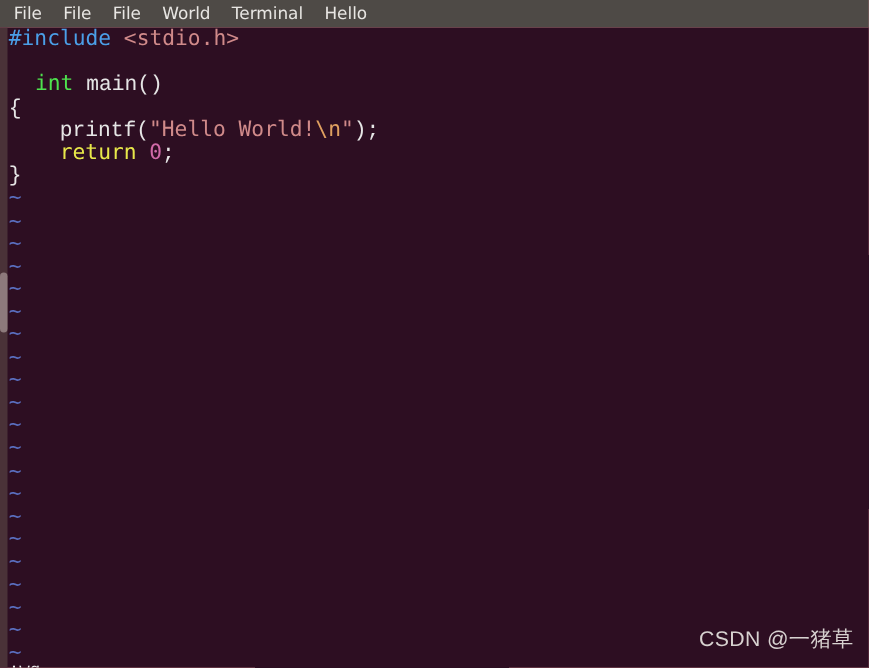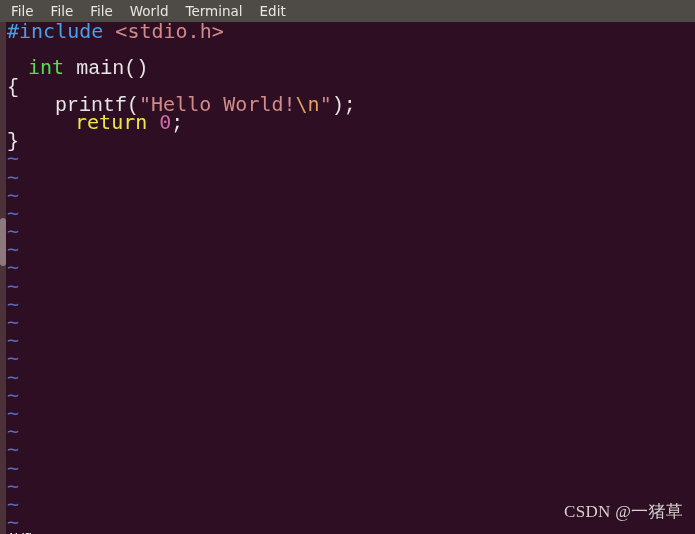--- a/index.html
+++ b/index.html
@@ -71,76 +71,76 @@
     border-radius: 3px;
   }
 
   
   #code {
     position: absolute;
     top: 0;
     left: 7px;
     width: 616px;
     font-family: "DejaVu Sans Mono", monospace;
-    font-size: 20px;
+    font-size: 17px;
     line-height: 18.2px;
     white-space: pre;
   }
   .line {
     height: 18.2px;
     white-space: pre;
   }
 
   
   .c-pre     { color: #4b9fe8; }   
   .c-header  { color: #d08a8a; }   
   .c-type    { color: #4ee24e; margin-left: 21px; }   
   .c-plain   { color: #e6e6e6; font-family: Liberation Mono, monospace; }   
   .c-string  { color: #d08a8a; }   
   .c-escape  { color: #e0a060; }   
-  .c-keyword { color: #e8e84a; margin-left: 20px; }   
+  .c-keyword { color: #e8e84a; }   
   .c-number  { color: #d06aa8; }   
   .c-tilde   { color: #5a6fc0; }   
 
   
   #statusline {
     position: absolute;
     left: 7px;
     top: 506px;
     font-family: Liberation Mono, monospace;
     font-size: 14px;
     line-height: 18.2px;
     color: #f2f2f2;
     white-space: pre;
   }
 
   
   #watermark {
     position: absolute;
     right: 12px;
     top: 478px;
-    font-family: Liberation Serif, serif;
+    font-family: Liberation Sans, sans-serif;
     font-size: 17px;
     color: #d7d2d0;
     white-space: nowrap;
     letter-spacing: 0.3px;
   }
 </style>
 </head>
 <body>
 
 <div id="app">
 
   <div id="menubar">
       <div class="menu-item">File</div>
       <div class="menu-item">File</div>
       <div class="menu-item">File</div>
       <div class="menu-item">World</div>
       <div class="menu-item">Terminal</div>
-      <div class="menu-item">Edit</div>
+      <div class="menu-item">Hello</div>
     </div>
 
   <div id="terminal">
     <div id="scrollbar-trough">
       <div id="scrollbar-thumb"></div>
     </div>
 
     <div id="code"><div class="line"><span class="c-pre">#include</span><span class="c-plain"> </span><span class="c-header">&lt;stdio.h&gt;</span></div><div class="line">&nbsp;</div><div class="line"><span class="c-type">int</span><span class="c-plain"> main()</span></div><div class="line"><span class="c-plain">{</span></div><div class="line"><span class="c-plain">    printf(</span><span class="c-string">"Hello World!</span><span class="c-escape">\n</span><span class="c-string">"</span><span class="c-plain">);</span></div><div class="line"><span class="c-plain">    </span><span class="c-keyword">return</span><span class="c-plain"> </span><span class="c-number">0</span><span class="c-plain">;</span></div><div class="line"><span class="c-plain">}</span></div><div class="line c-tilde">~</div><div class="line c-tilde">~</div><div class="line c-tilde">~</div><div class="line c-tilde">~</div><div class="line c-tilde">~</div><div class="line c-tilde">~</div><div class="line c-tilde">~</div><div class="line c-tilde">~</div><div class="line c-tilde">~</div><div class="line c-tilde">~</div><div class="line c-tilde">~</div><div class="line c-tilde">~</div><div class="line c-tilde">~</div><div class="line c-tilde">~</div><div class="line c-tilde">~</div><div class="line c-tilde">~</div><div class="line c-tilde">~</div><div class="line c-tilde">~</div><div class="line c-tilde">~</div><div class="line c-tilde">~</div><div class="line c-tilde">~</div></div>
 
     <div id="statusline">:wq</div>

